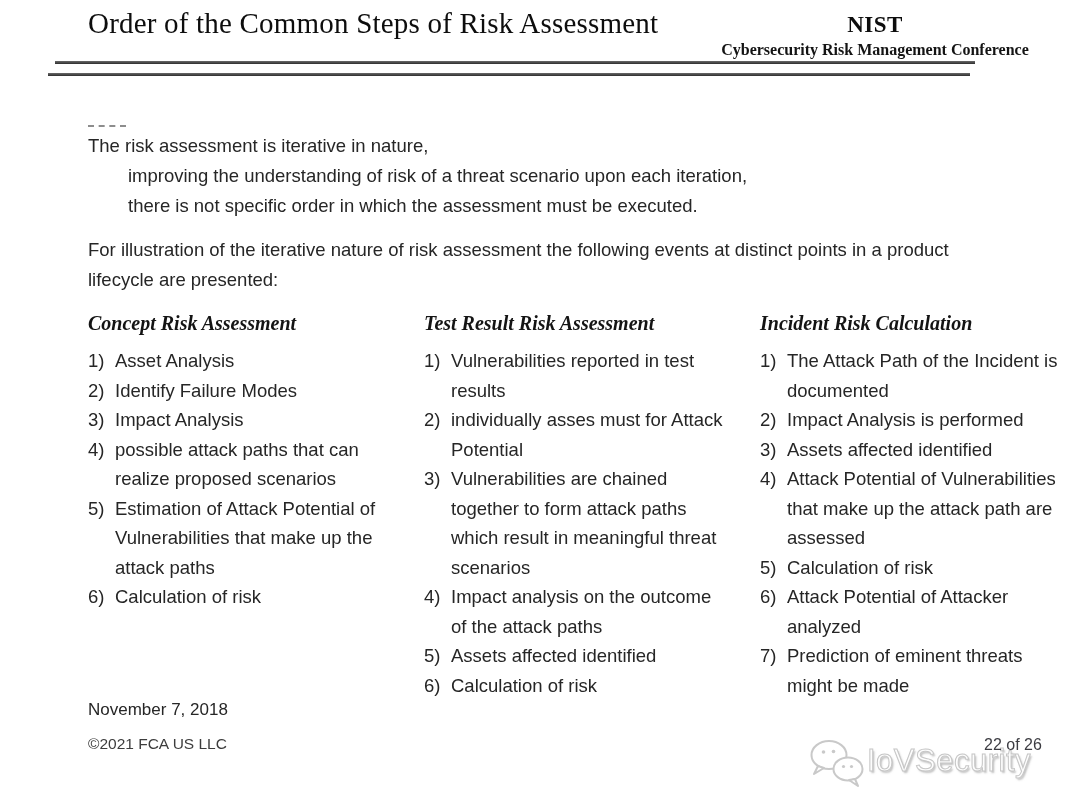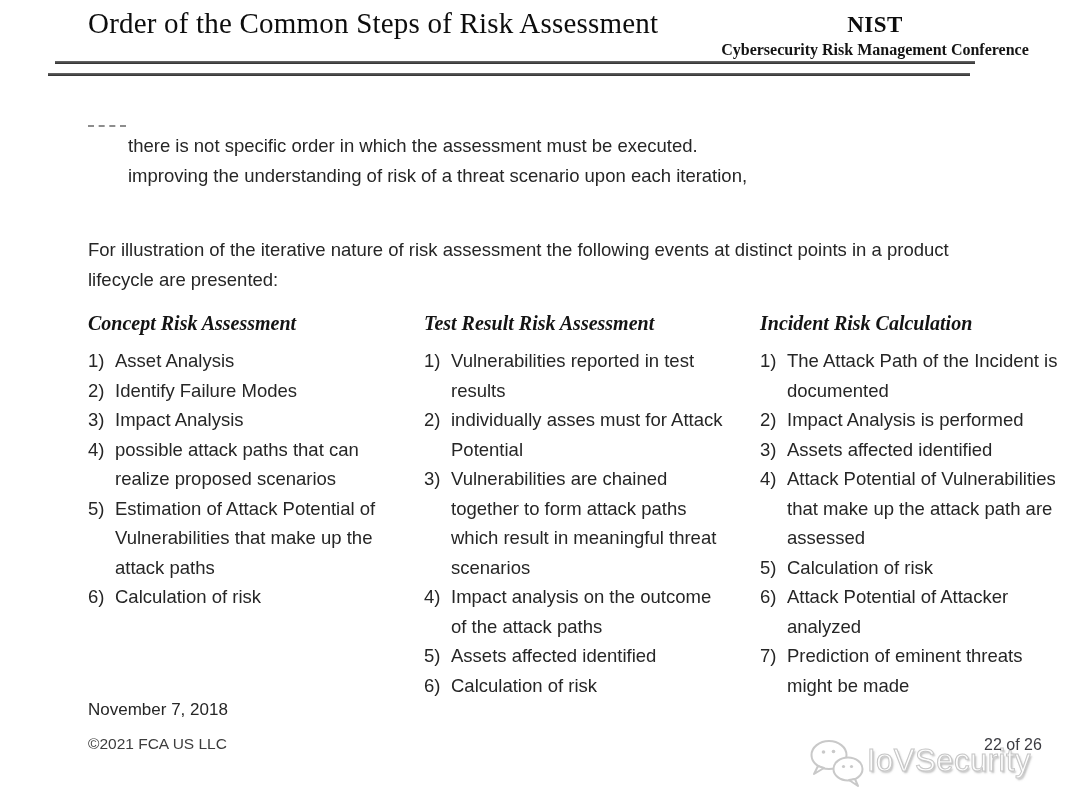--- a/index.html
+++ b/index.html
@@ -98,22 +98,23 @@
   <div class="title">Order of the Common Steps of Risk Assessment</div>
   <div class="org-block">
     <div class="org-name">NIST</div>
     <div class="conf-name">Cybersecurity Risk Management Conference</div>
   </div>
   <div class="rule rule1"></div>
   <div class="rule rule2"></div>
 
   <div class="dash-mark"></div>
   <div class="intro">
+    <div>The risk assessment is iterative in nature,</div>
+    <div class="indent">improving the understanding of risk of a threat scenario upon each iteration,</div>
     <div class="indent">there is not specific order in which the assessment must be executed.</div>
-    <div class="indent">improving the understanding of risk of a threat scenario upon each iteration,</div>
   </div>
   <div class="para2">For illustration of the iterative nature of risk assessment the following events at distinct points in a product lifecycle are presented:</div>
 
   <div class="columns">
     <div class="col col1">
       <h3 class="col-heading">Concept Risk Assessment</h3>
       <ol class="steps">
           <li>Asset Analysis</li>
           <li>Identify Failure Modes</li>
           <li>Impact Analysis</li>

